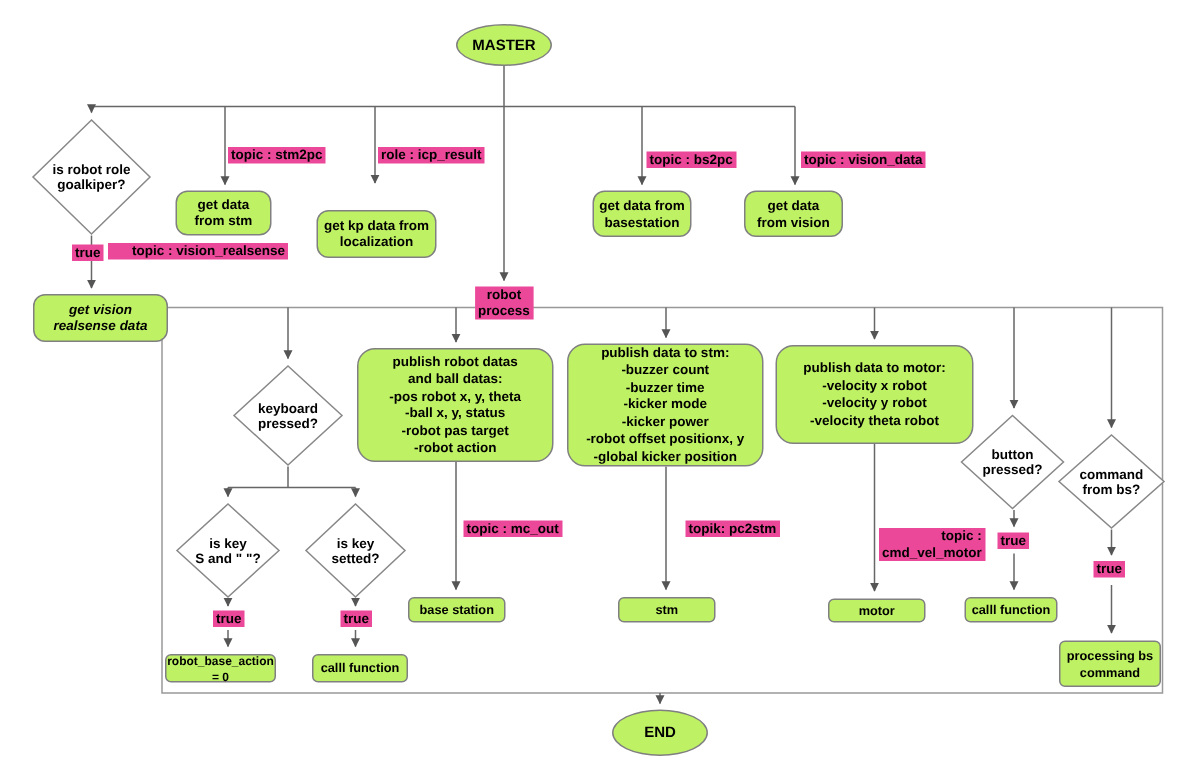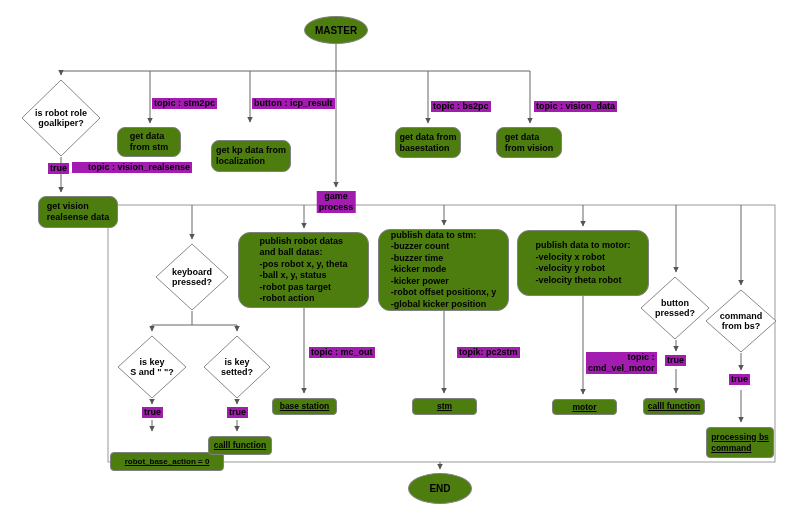--- a/index.html
+++ b/index.html
@@ -1,32 +1,32 @@
 <!DOCTYPE html>
 <html><head>
 <meta charset="utf-8">
 <style>
   html,body{margin:0;padding:0;background:#fff;}
   .canvas{position:relative;width:800px;height:517px;background:#fff;
           font-family:"Liberation Sans",sans-serif;color:#000;overflow:hidden;}
   .wires{position:absolute;left:0;top:0;z-index:0;}
-  .node{position:absolute;z-index:1;box-sizing:border-box;background:#4d7c0f;
+  .node{position:absolute;z-index:1;box-sizing:border-box;background:#bef264;
         border:1px solid #808080;display:flex;align-items:center;justify-content:center;
-        text-align:left;font-weight:bold;font-size:9px;line-height:11px;white-space:pre-line;}
+        text-align:center;font-weight:bold;font-size:9px;line-height:11px;white-space:pre-line;}
   .ellipse{border-radius:50%;font-size:10px;}
   .rbox{border-radius:8px;}
   .bigbox{border-radius:12px;line-height:11.5px;}
-  .sbox{border-radius:4px;font-size:8.5px;text-decoration:underline;}
+  .sbox{border-radius:4px;font-size:8.5px;}
   .diamond{position:absolute;z-index:1;}
   .diamond svg{position:absolute;left:0;top:0;}
   .diamond polygon{fill:#fff;stroke:#888;stroke-width:1;}
   .dlabel{position:absolute;left:0;top:0;right:0;bottom:0;display:flex;align-items:center;
           justify-content:center;text-align:center;white-space:pre-line;
           font-weight:bold;font-size:9px;line-height:10.5px;}
-  .tlabel{position:absolute;z-index:2;background:#a21caf;font-weight:bold;font-size:9px;
+  .tlabel{position:absolute;z-index:2;background:#ec4899;font-weight:bold;font-size:9px;
           line-height:11px;padding:0 2px;white-space:pre-line;}
   .center-x{transform:translateX(-50%);text-align:center;}
 </style>
 </head>
 <body>
 
 <div class="canvas">
 
   <svg class="wires" width="800" height="517">
     <defs>
@@ -84,38 +84,38 @@
 
   <div class="diamond" style="left:21px;top:79px;width:80px;height:78px;">
     <svg width="80" height="78">
       <polygon points="40,1 79,39 40,77 1,39"></polygon>
       </svg>
     <span class="dlabel">is robot role
 goalkiper?</span>
   </div>
   <div class="tlabel" style="left:48px;top:163px;">true</div>
   <div class="tlabel" style="left:72px;top:162px;padding-left:16px;">topic : vision_realsense</div>
-  <div class="node rbox" style="left:38px;top:196px;width:80px;height:32px;">get vision
+  <div class="node rbox" style="left:22px;top:196px;width:90px;height:32px;font-style:italic;">get vision
 realsense data</div>
 
   <div class="tlabel" style="left:152px;top:98px;">topic : stm2pc</div>
-  <div class="tlabel" style="left:252px;top:98px;">button : icp_result</div>
+  <div class="tlabel" style="left:252px;top:98px;">role : icp_result</div>
   <div class="tlabel" style="left:431px;top:101px;">topic : bs2pc</div>
   <div class="tlabel" style="left:534px;top:101px;">topic : vision_data</div>
 
   <div class="node rbox" style="left:117px;top:127px;width:64px;height:30px;">get data
 from stm</div>
   <div class="node rbox" style="left:211px;top:140px;width:80px;height:32px;">get kp data from
 localization</div>
   <div class="node rbox" style="left:395px;top:127px;width:66px;height:31px;">get data from
 basestation</div>
   <div class="node rbox" style="left:496px;top:127px;width:66px;height:31px;">get data
 from vision</div>
 
-  <div class="tlabel center-x" style="left:336px;top:191px;">game
+  <div class="tlabel center-x" style="left:336px;top:191px;">robot
 process</div>
 
   <div class="diamond" style="left:155px;top:243px;width:74px;height:68px;">
     <svg width="74" height="68">
       <polygon points="37,1 73,34 37,67 1,34"></polygon>
       </svg>
     <span class="dlabel">keyboard
 pressed?</span>
   </div>
   <div class="diamond" style="left:117px;top:335px;width:70px;height:64px;">
@@ -127,21 +127,21 @@
   </div>
   <div class="diamond" style="left:203px;top:335px;width:68px;height:64px;">
     <svg width="68" height="64">
       <polygon points="34,1 67,32 34,63 1,32"></polygon>
       </svg>
     <span class="dlabel">is key
 setted?</span>
   </div>
   <div class="tlabel" style="left:142px;top:407px;">true</div>
   <div class="tlabel" style="left:227px;top:407px;">true</div>
-  <div class="node sbox" style="left:110px;top:452px;width:114px;height:19px;font-size:8px;">robot_base_action = 0</div>
+  <div class="node sbox" style="left:110px;top:436px;width:74px;height:19px;font-size:8px;">robot_base_action = 0</div>
   <div class="node sbox" style="left:208px;top:436px;width:64px;height:19px;">calll function</div>
 
   <div class="node bigbox" style="left:238px;top:232px;width:131px;height:76px;">publish robot datas
 and ball datas:
 -pos robot x, y, theta
 -ball x, y, status
 -robot pas target
 -robot action</div>
   <div class="node bigbox" style="left:378px;top:229px;width:131px;height:82px;">publish data to stm:
 -buzzer count

